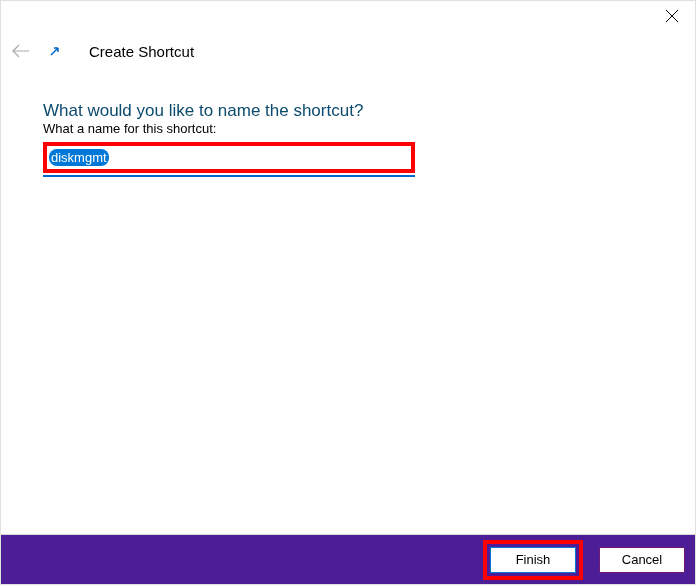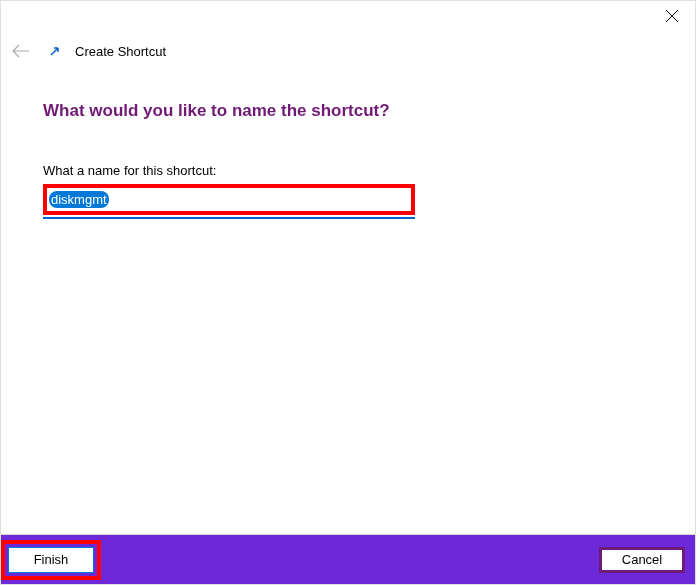--- a/index.html
+++ b/index.html
@@ -51,32 +51,31 @@
     }
     .shortcut-icon {
       width: 16px;
       height: 16px;
       display: flex;
       align-items: center;
       justify-content: center;
       margin-left: 6px;
     }
     .header-title {
-      font-size: 13px;
+      font-size: 15px;
       color: #000;
-      margin-left: 2px;
+      margin-left: 16px;
     }
     .content {
       padding: 40px 42px 0 42px;
     }
     .main-heading {
       font-size: 17px;
-      color: #701a75;
-      font-weight: 700;
-      margin-bottom: 42px;
+      color: #0c4a6e;
+      font-weight: 400;
     }
     .field-label {
       font-size: 13px;
       color: #000;
       margin-bottom: 6px;
     }
     .input-wrapper {
       position: relative;
       width: 372px;
       border: 4px solid #FF0000;
@@ -107,33 +106,33 @@
       font-size: 13px;
       color: #000;
       margin-top: 58px;
     }
     .footer {
       position: absolute;
       bottom: 0;
       left: 0;
       right: 0;
       height: 50px;
-      background: #6d28d9;
+      background: #4c1d95;
       border-top: 1px solid #d8d8d8;
       display: flex;
-      justify-content: space-between;
+      justify-content: flex-end;
       align-items: center;
       padding-right: 10px;
-      gap: 0;
+      gap: 16px;
     }
     .btn {
       min-width: 86px;
       height: 26px;
       background: #fff;
-      border: 3px solid #701a75;
+      border: 1px solid #701a75;
       font-size: 13px;
       cursor: pointer;
       display: flex;
       align-items: center;
       justify-content: center;
     }
     .btn-finish-wrap {
       border: 4px solid #FF0000;
       padding: 3px;
     }

